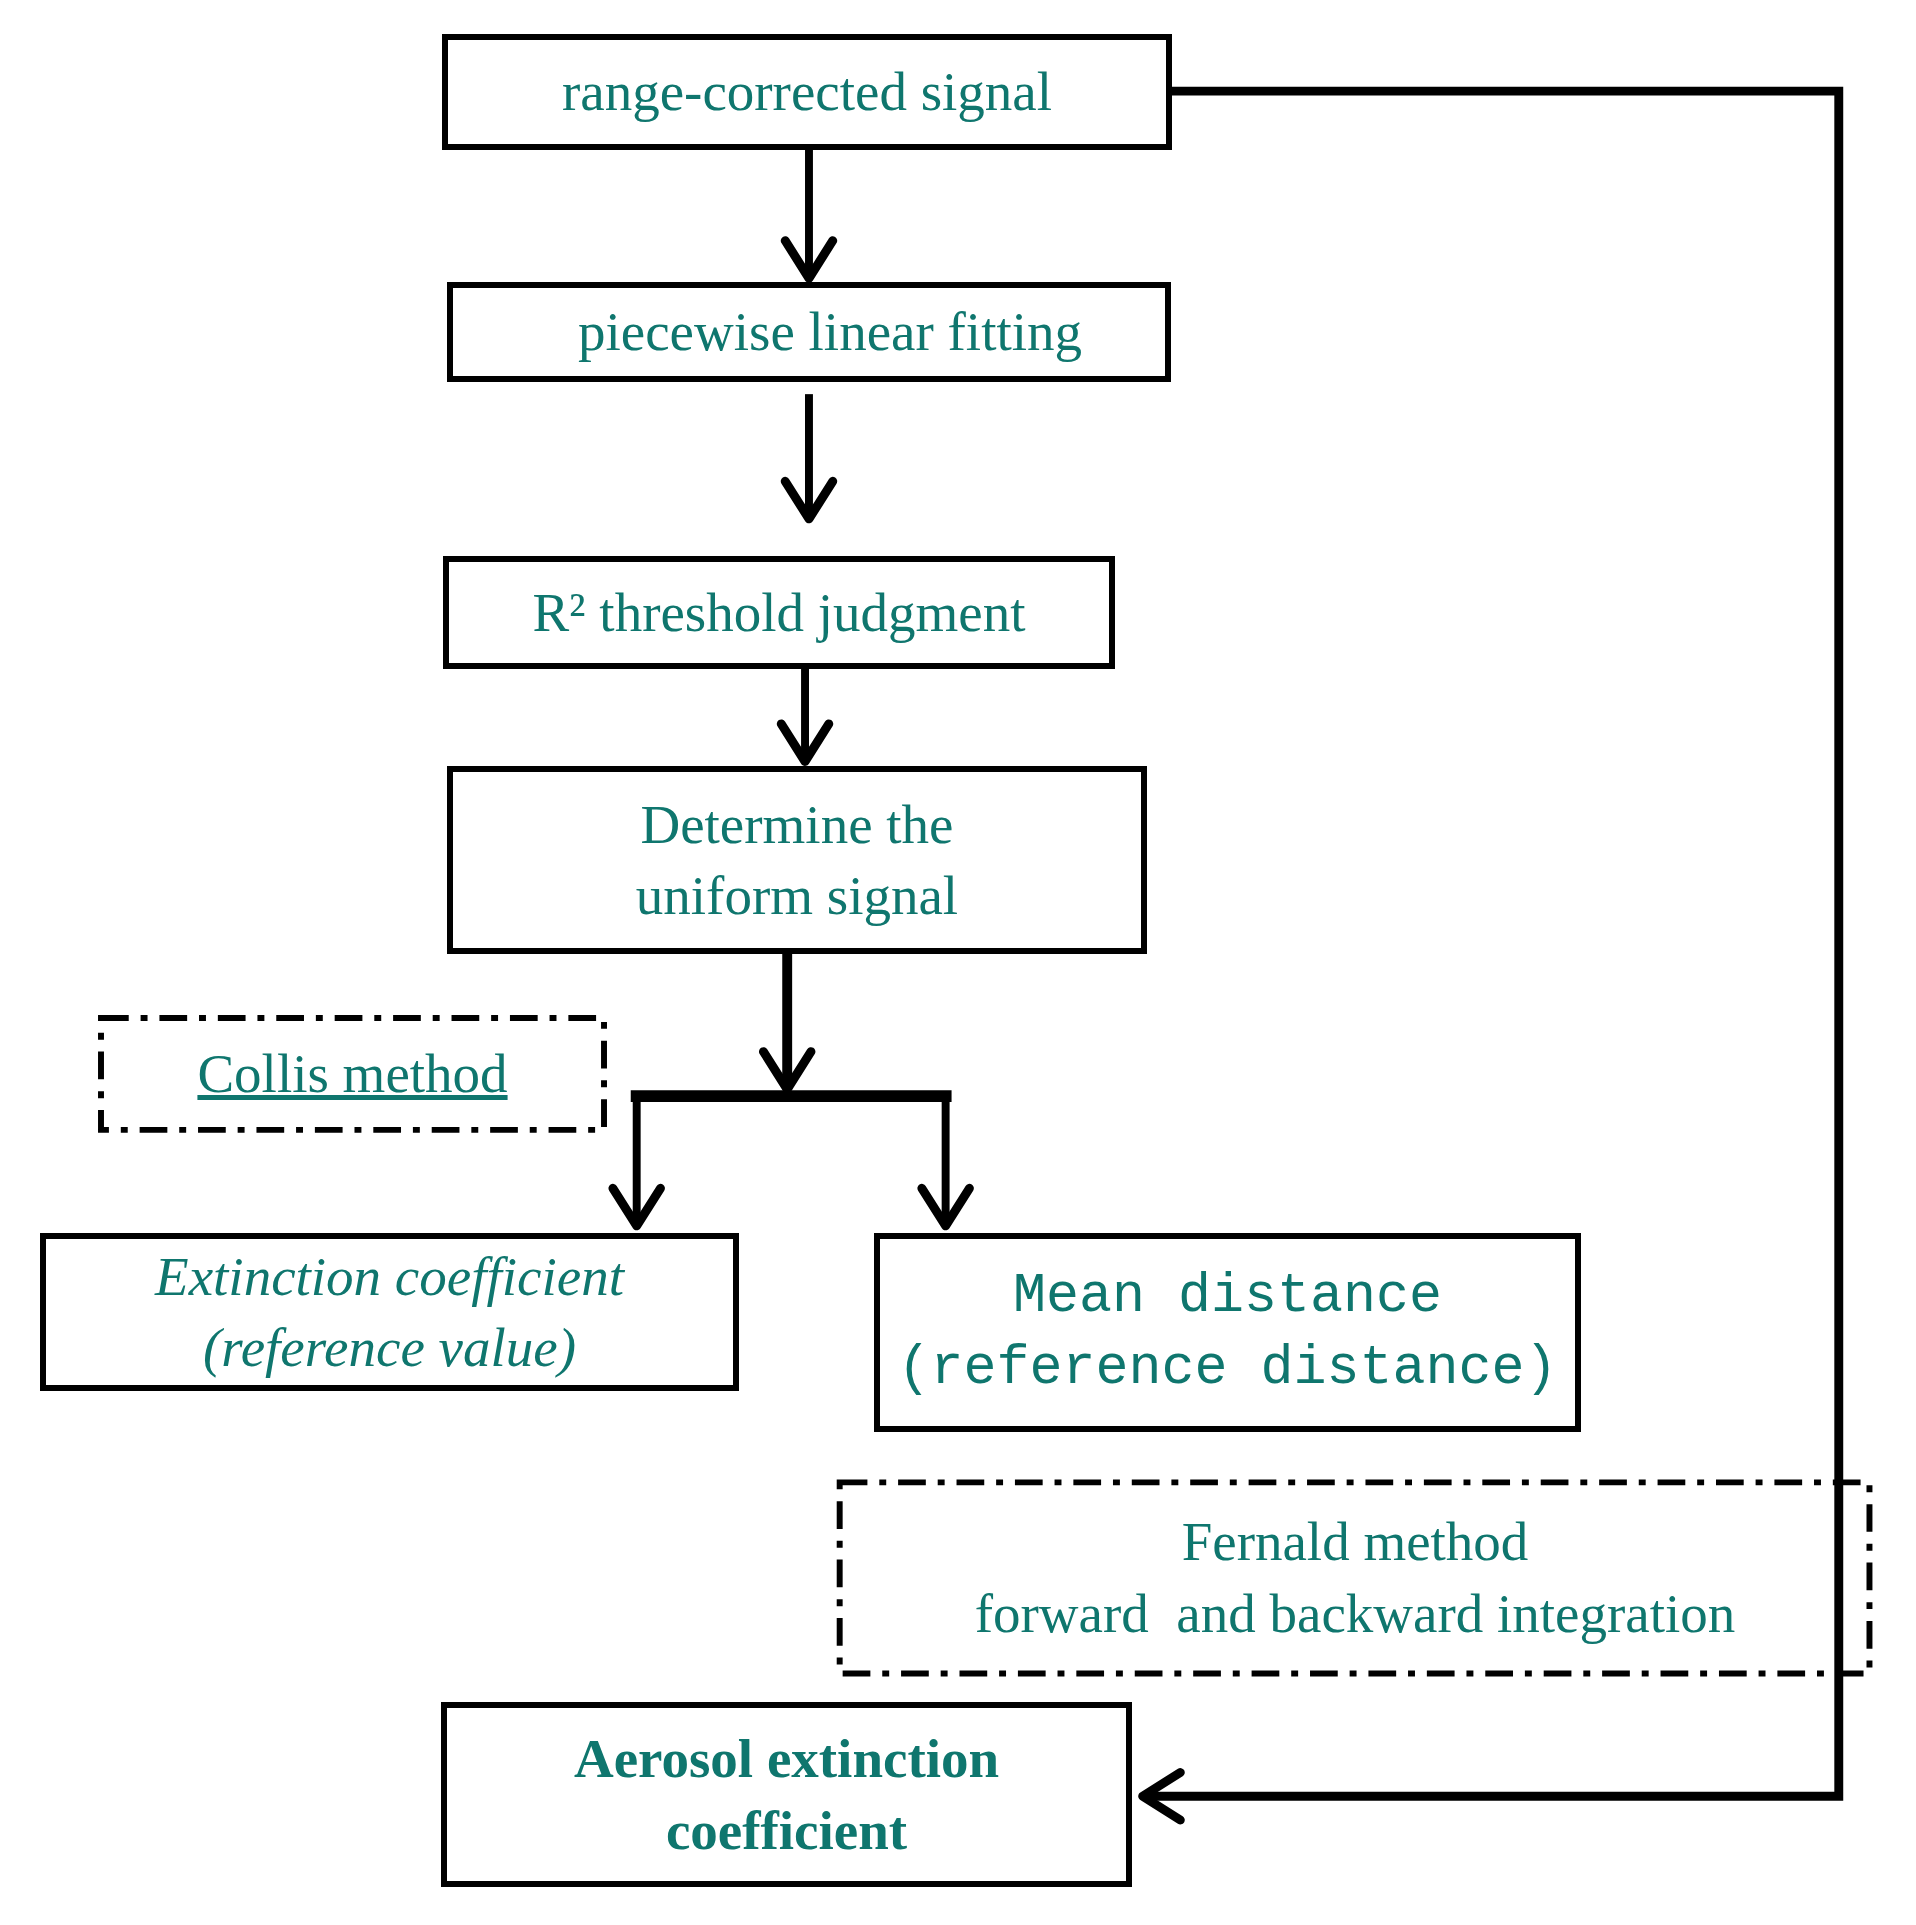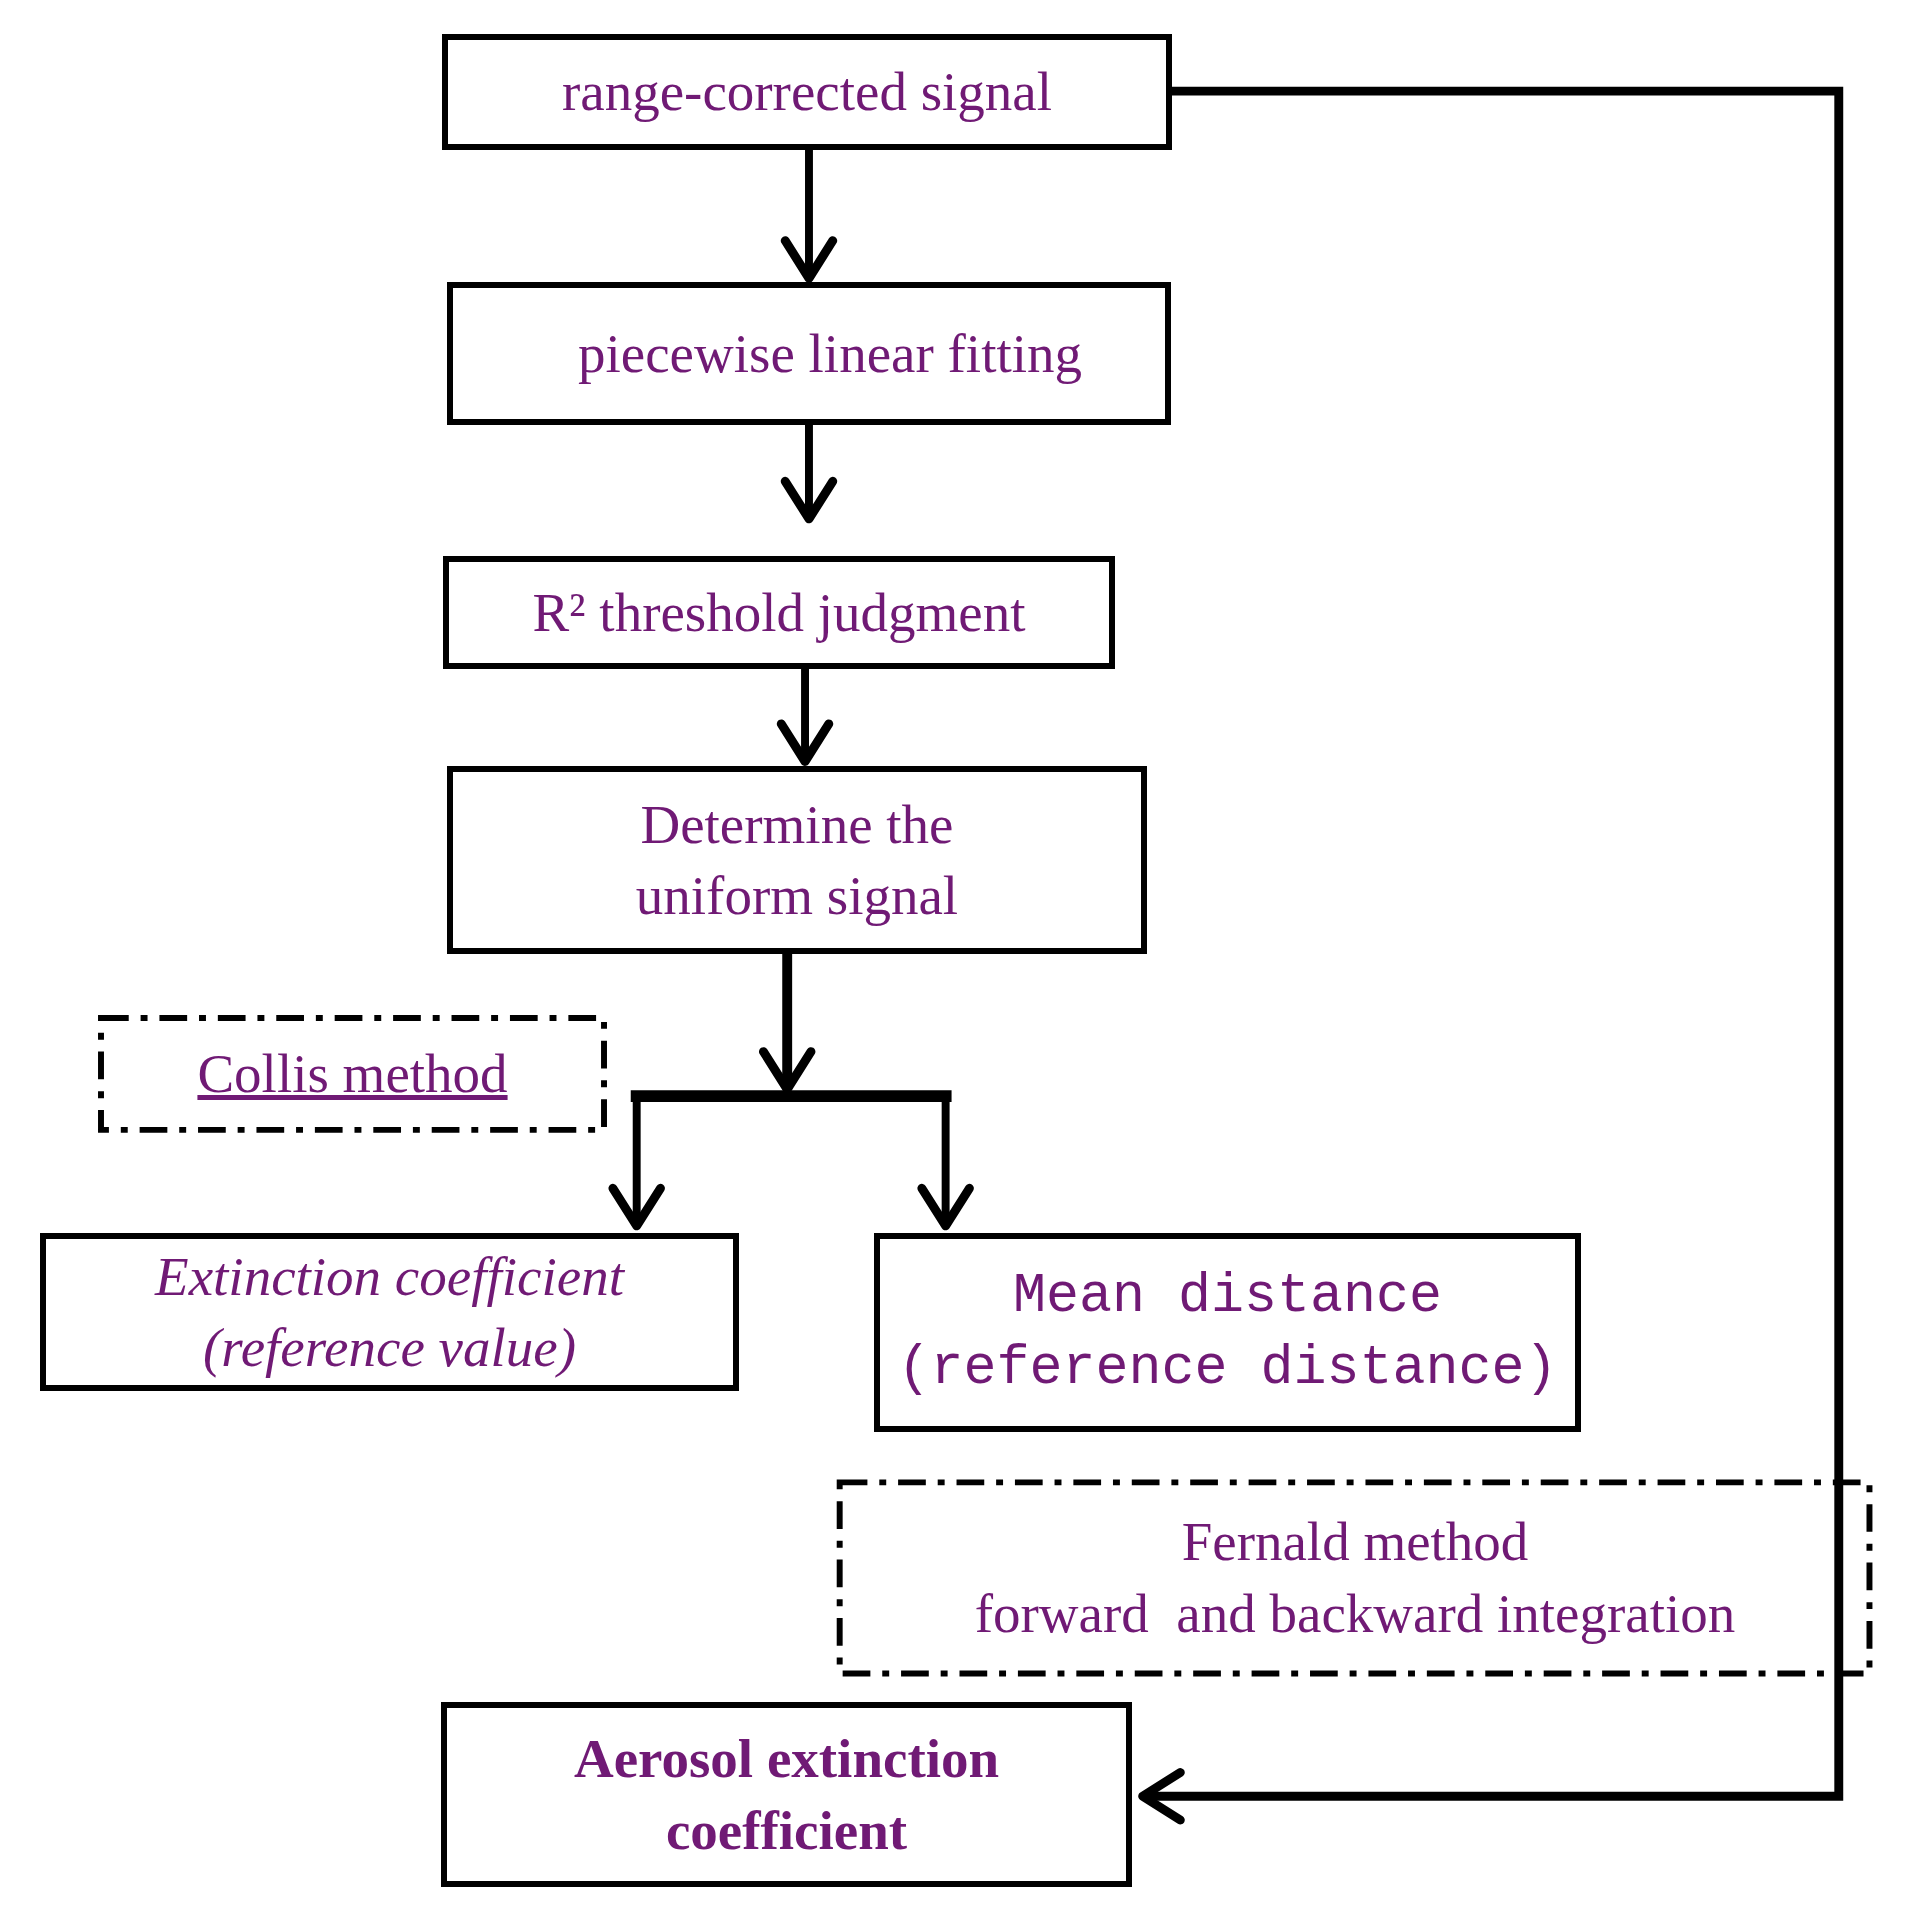--- a/index.html
+++ b/index.html
@@ -2,21 +2,21 @@
 <html><head>
 <meta charset="utf-8">
 <style>
   html, body { margin: 0; padding: 0; background: #ffffff; }
   .canvas {
     position: relative;
     width: 1917px;
     height: 1926px;
     background: #ffffff;
     font-family: "Liberation Serif", "DejaVu Serif", serif;
-    color: #701a75;
+    color: #0f766e;
     overflow: hidden;
   }
   svg.layer { position: absolute; left: 0; top: 0; z-index: 1; }
   .shaft   { stroke: #000000; stroke-width: 8; }
   .thick   { stroke-width: 10; }
   .bar     { stroke: #000000; stroke-width: 12; stroke-linecap: butt; }
   .feedback{ fill: none; stroke: #000000; stroke-width: 9; }
   .dashdot { fill: none; stroke: #000000; stroke-width: 6; stroke-dasharray: 28 12 7 12; }
 
   .node {
@@ -28,21 +28,21 @@
     text-align: center;
     font-size: 55px;
     line-height: 1.3;
     white-space: pre-wrap;
     box-sizing: border-box;
   }
   .solid { border: 6px solid #000000; background: #ffffff; }
 
   
   .n-range      { left: 442px;  top: 34px;   width: 730px;  height: 116px; }
-  .n-piecewise  { left: 447px;  top: 282px;  width: 724px;  height: 143px; padding-left: 42px; }
+  .n-piecewise  { left: 447px;  top: 282px;  width: 724px;  height: 100px; padding-left: 42px; }
   .n-r2         { left: 443px;  top: 556px;  width: 672px;  height: 113px; }
   .n-determine  { left: 447px;  top: 766px;  width: 700px;  height: 188px; }
   .n-extinction { left: 40px;   top: 1233px; width: 699px;  height: 158px; font-style: italic; }
   .n-mean       { left: 874px;  top: 1233px; width: 707px;  height: 199px; font-family: Liberation Mono, monospace; }
   .n-aerosol    { left: 441px;  top: 1702px; width: 691px;  height: 185px; font-weight: bold; }
   .n-collis     { left: 101px;  top: 1018px; width: 503px;  height: 112px; text-decoration: underline; }
   .n-fernald    { left: 840px;  top: 1482px; width: 1030px; height: 191px; }
 </style>
 </head>
 <body>

